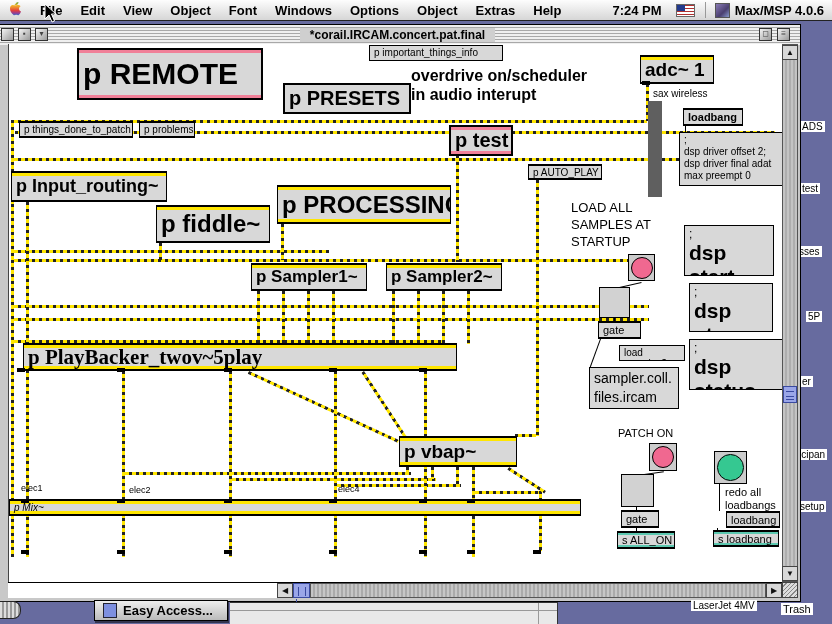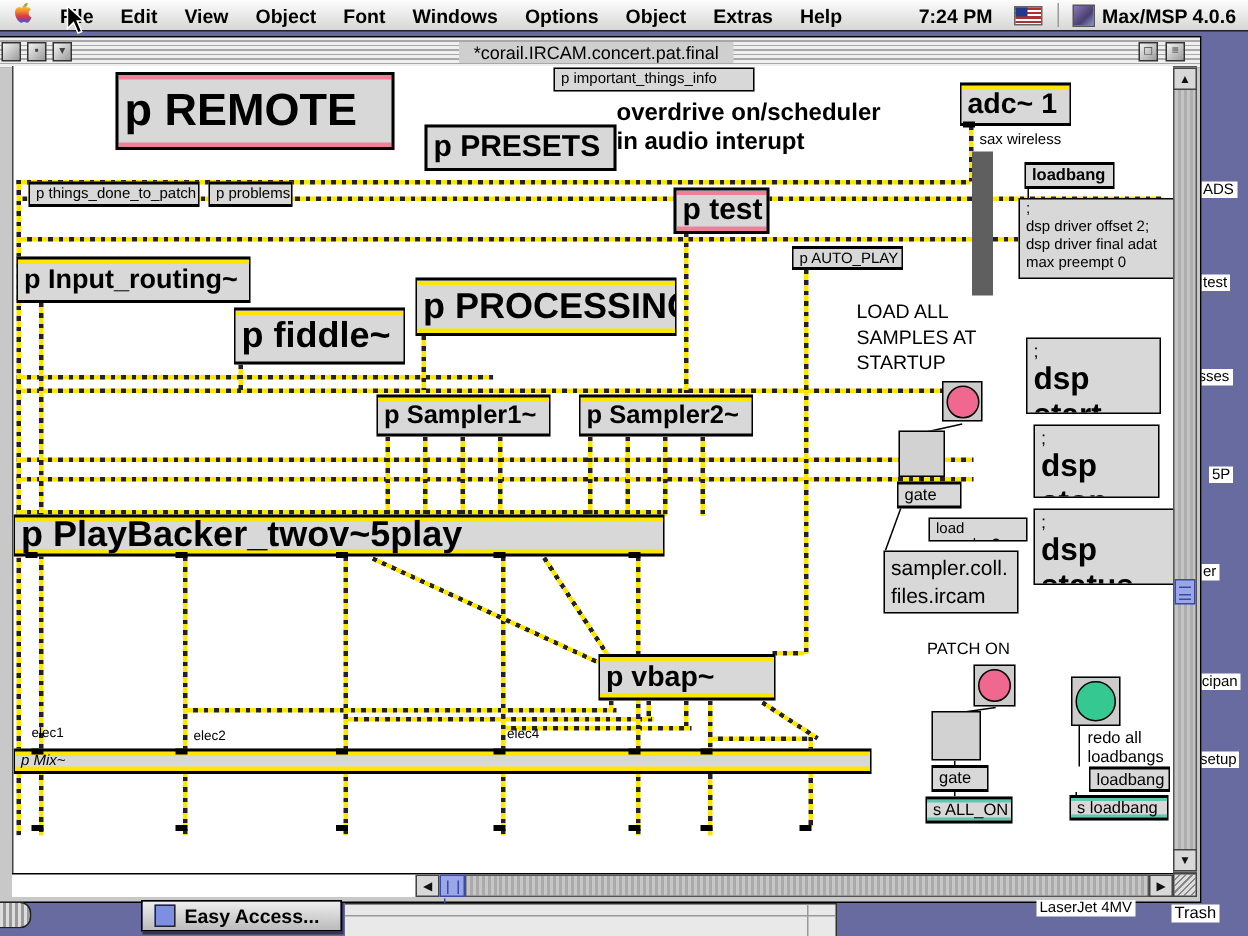--- a/index.html
+++ b/index.html
@@ -23,21 +23,21 @@
   .dlabel{position:absolute;background:#fff;font-size:10px;padding:0 2px;white-space:nowrap;z-index:1;}
   
   #window{position:absolute;left:-6px;top:24px;width:807px;height:578px;z-index:10;
     background:#c8c8c8;border:1px solid #000;box-sizing:border-box;}
   #titlebar{position:absolute;left:0;top:0;right:0;height:20px;
     background:repeating-linear-gradient(180deg,#efefef 0 2px,#a8a8a8 2px 3px);
     display:flex;align-items:center;justify-content:center;}
   .tbtn{position:absolute;top:3px;width:13px;height:13px;border:1px solid #333;
     background:linear-gradient(135deg,#f4f4f4,#9a9a9a);box-sizing:border-box;font-size:8px;
     line-height:10px;text-align:center;color:#444;}
-  #wtitle{font-size:12px;font-weight:normal;background:#cfcfcf;padding:0 10px;white-space:nowrap;}
+  #wtitle{font-size:12px;font-weight:bold;background:#cfcfcf;padding:0 10px;white-space:nowrap;}
   
   #canvas{position:absolute;left:13px;top:19px;width:774px;height:538px;background:#fff;
     overflow:hidden;border-left:1px solid #444;}
   .obj{position:absolute;background:#d8d8d8;border:1px solid #000;border-top-width:2px;
     border-bottom-width:2px;box-sizing:border-box;display:flex;align-items:center;
     padding:0 4px;font-weight:bold;white-space:nowrap;overflow:hidden;}
   .sigt{box-shadow:inset 0 3px 0 #ffe600;}
   .sigb{box-shadow:inset 0 3px 0 #ffe600,inset 0 -3px 0 #ffe600;}
   .pink{box-shadow:inset 0 3px 0 #f08098,inset 0 -3px 0 #f08098;}
   .teal{box-shadow:inset 0 2px 0 #5cc8b0,inset 0 -2px 0 #5cc8b0;}
@@ -272,21 +272,21 @@
         </div>
       <div class="toggle" style="left:590px;top:243px;width:31px;height:31px;"></div>
       <div class="obj" style="left:589px;top:277px;width:43px;height:18px;font-size:11px;font-weight:normal;">
           <span>gate</span>
         </div>
       <div class="msg" style="left:610px;top:301px;width:66px;height:16px;font-size:10px;"><span>load samples?</span></div>
       <div class="msg" style="left:580px;top:323px;width:90px;height:42px;font-size:14px;line-height:19px;">
         <div>sampler.coll.</div>
         <div>files.ircam</div>
       </div>
-      <div class="obj sigb" style="left:0px;top:299px;width:434px;height:28px;font-size:24px;">
+      <div class="obj sigb" style="left:14px;top:299px;width:434px;height:28px;font-size:21px;font-family:Liberation Serif, serif;">
           <span>p PlayBacker_twov~5play</span>
         </div>
       <div class="obj sigb" style="left:390px;top:392px;width:118px;height:31px;font-size:19px;align-items:center;">
           <span>p vbap~</span>
         </div>
       <div class="cmt" style="left:609px;top:383px;font-size:11px;">PATCH ON</div>
       <div class="bang" style="left:640px;top:399px;width:28px;height:28px;">
           <i style="background:#f06890;"></i>
         </div>
       <div class="toggle" style="left:612px;top:430px;width:33px;height:33px;"></div>

